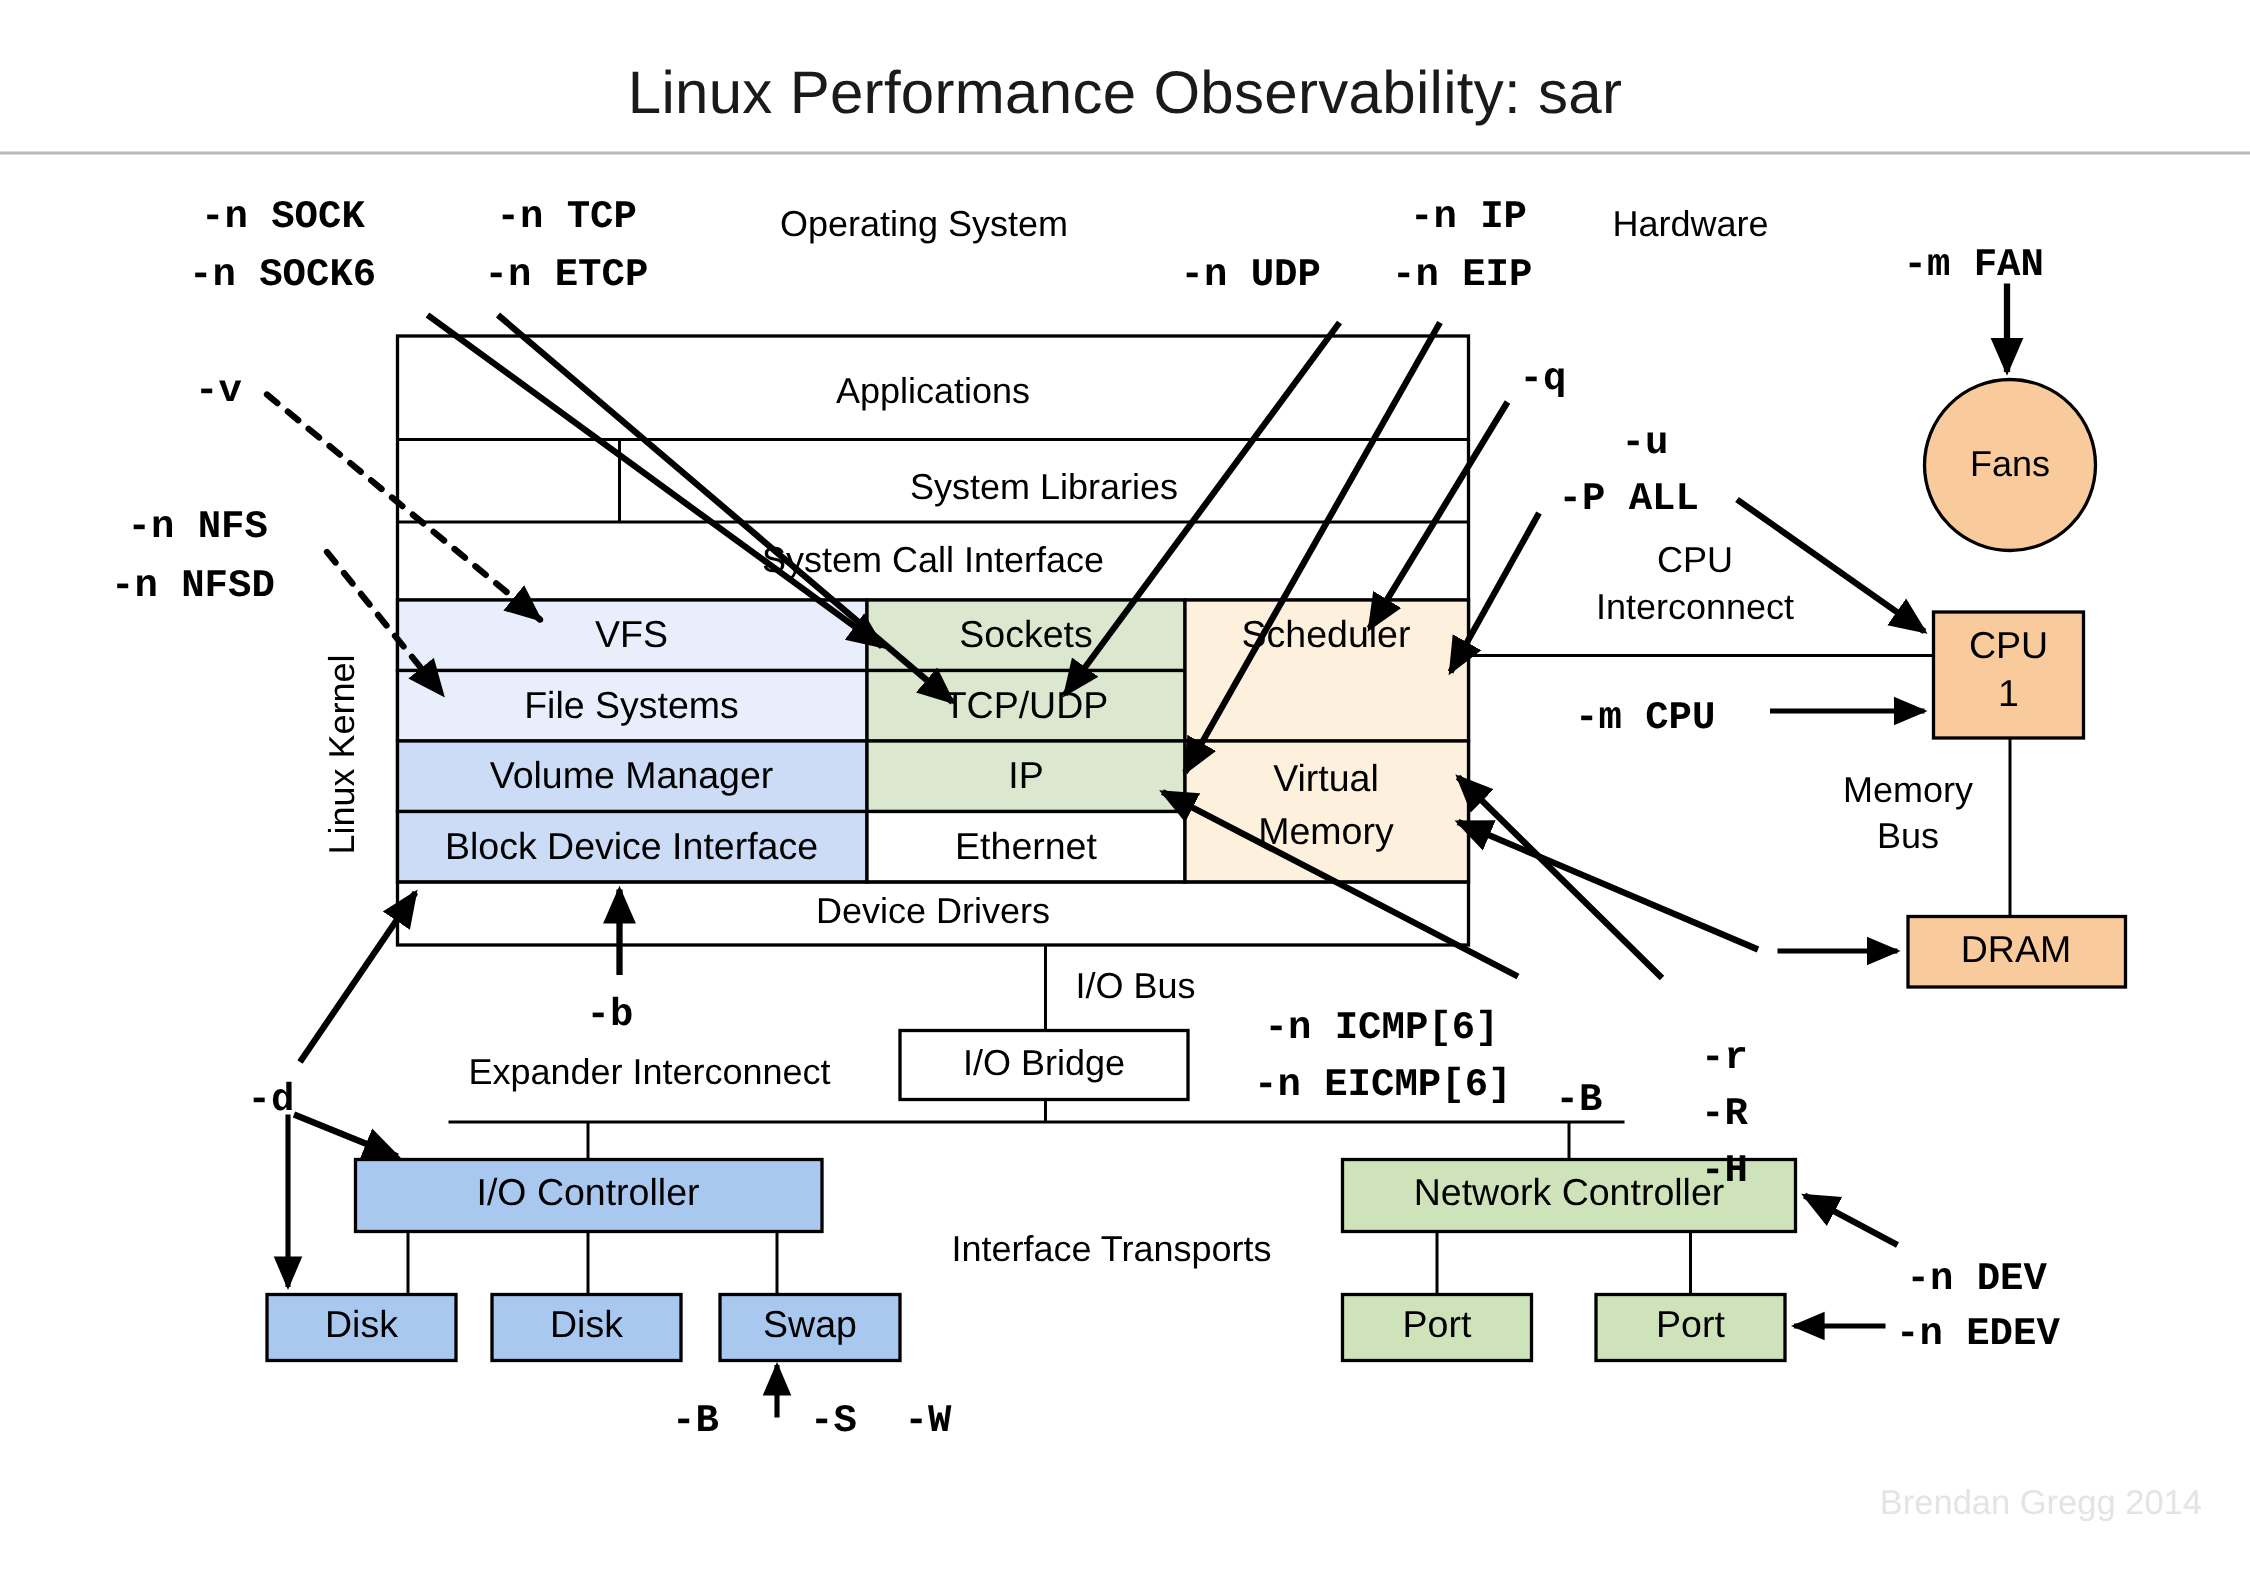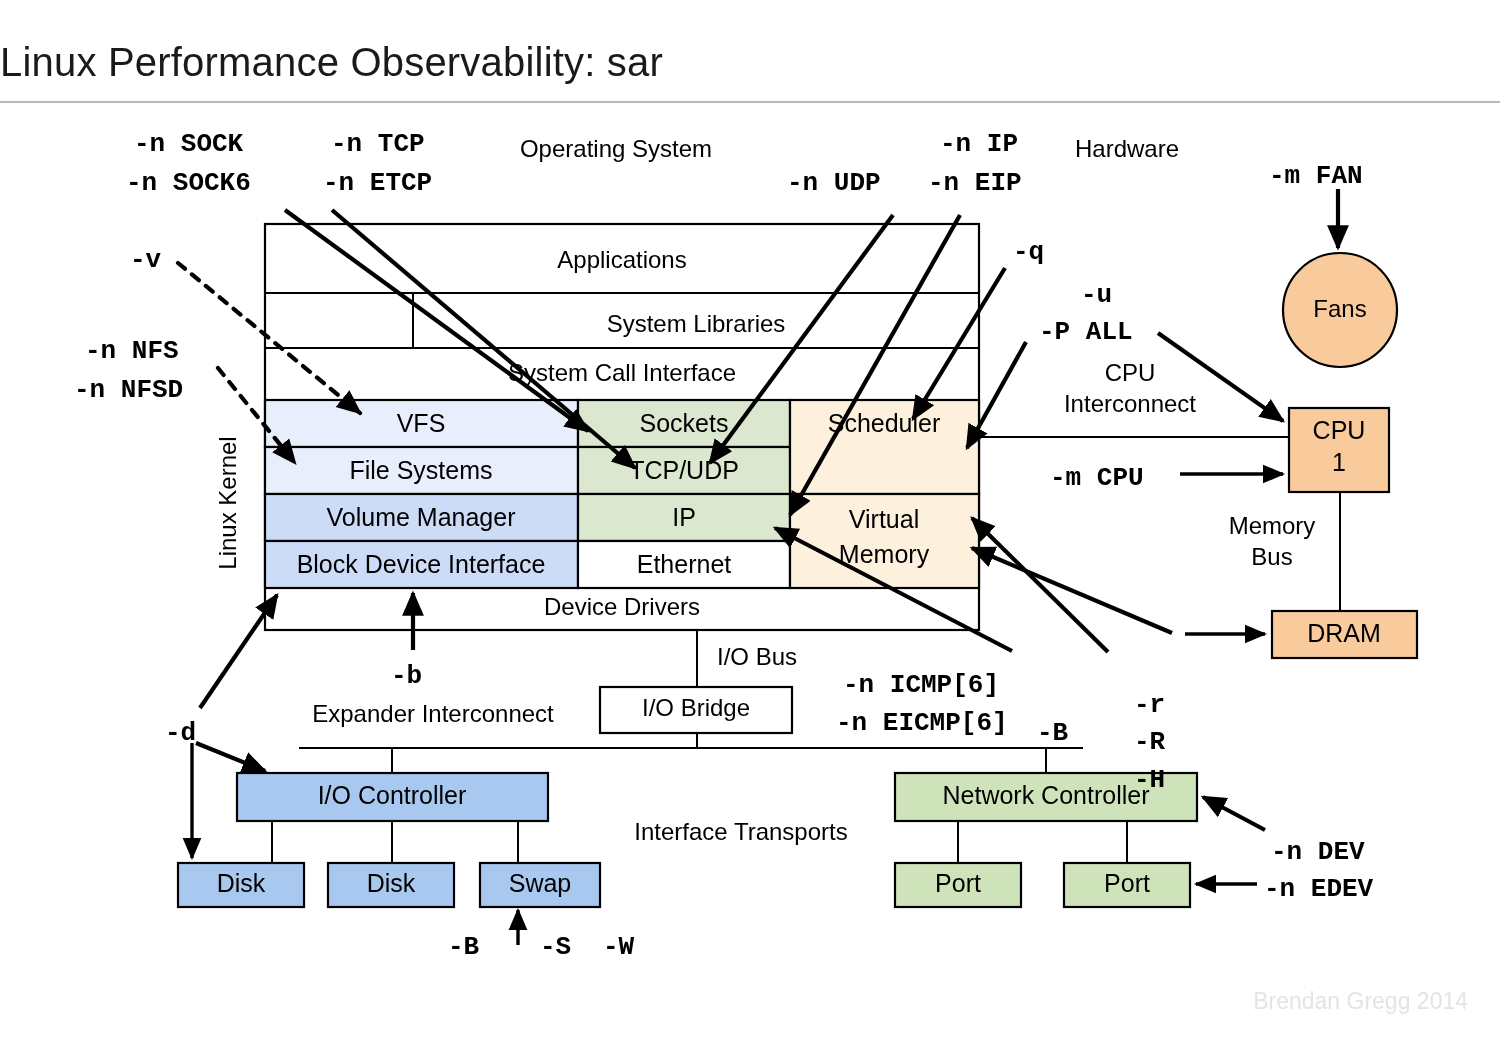--- a/index.html
+++ b/index.html
@@ -1,20 +1,20 @@
 <!DOCTYPE html>
 <html><head>
 <meta charset="utf-8">
 <style>
   html,body{margin:0;padding:0;background:#ffffff;}
   body{width:1500px;height:1050px;position:relative;overflow:hidden;
        font-family:"Liberation Sans", sans-serif;color:#000;}
   #titlebar{position:absolute;left:0;top:0;width:1500px;height:103px;
             border-bottom:2px solid #b8b8b8;box-sizing:border-box;}
-  #title{position:absolute;left:0;top:40px;width:1500px;text-align:left;
+  #title{position:absolute;left:0;top:40px;width:1500px;text-align:center;
          font-size:40px;font-weight:300;letter-spacing:0.2px;color:#1a1a1a;
          font-family:"Liberation Sans", sans-serif;}
   #canvas{position:absolute;left:0;top:103px;width:1500px;height:947px;}
   svg{position:absolute;left:0;top:0;}
   .mono{font-family:"Liberation Mono", monospace;font-weight:bold;font-size:26px;}
   .sans{font-family:"Liberation Sans", sans-serif;font-size:24px;}
   .sansb{font-family:"Liberation Sans", sans-serif;font-size:25px;}
   .credit{font-family:"Liberation Sans", sans-serif;font-size:23px;fill:#e4e4e4;}
   .bx{stroke:#000;stroke-width:2.2;}
   .thin{stroke:#000;stroke-width:2;fill:none;}

